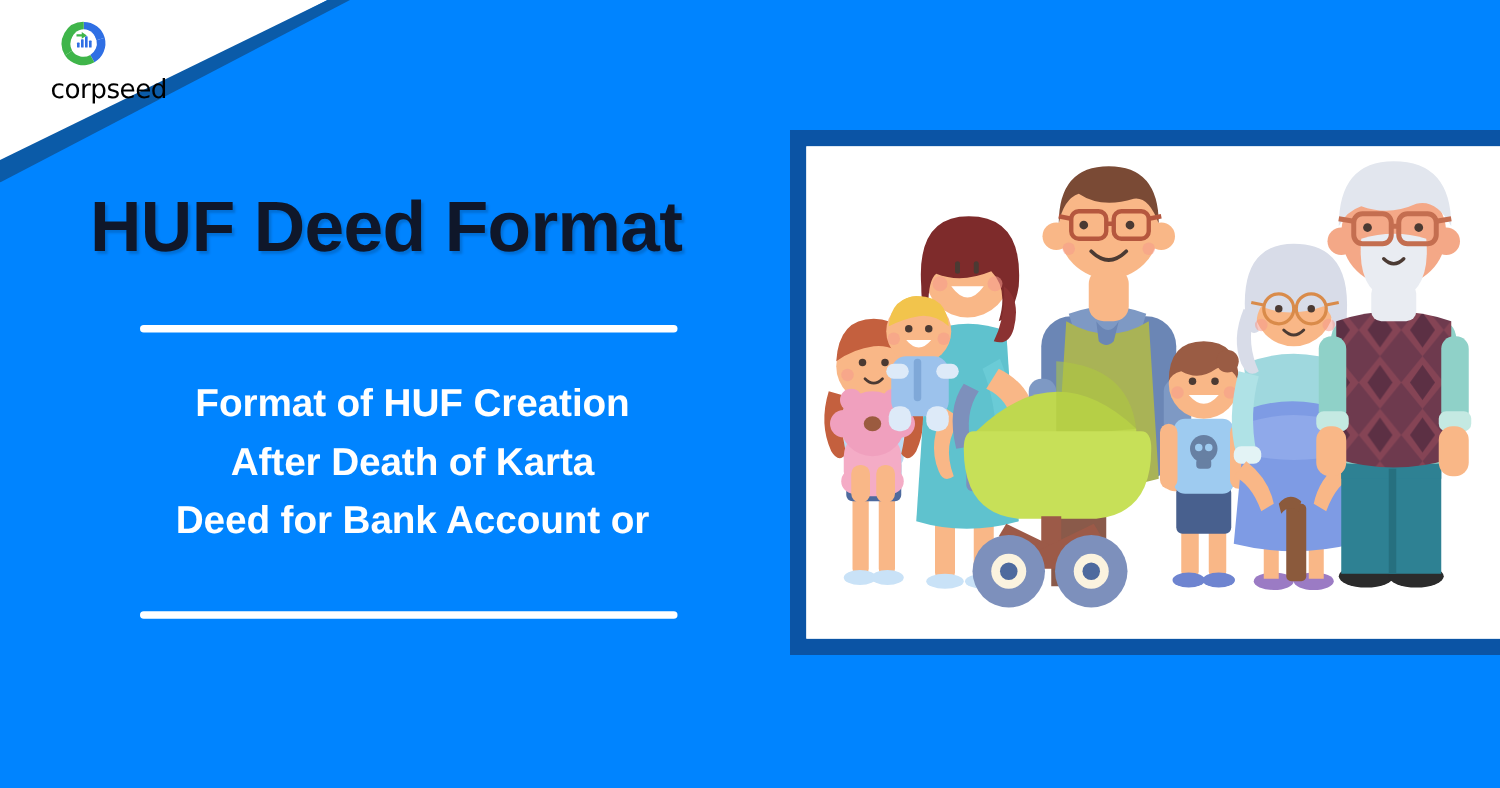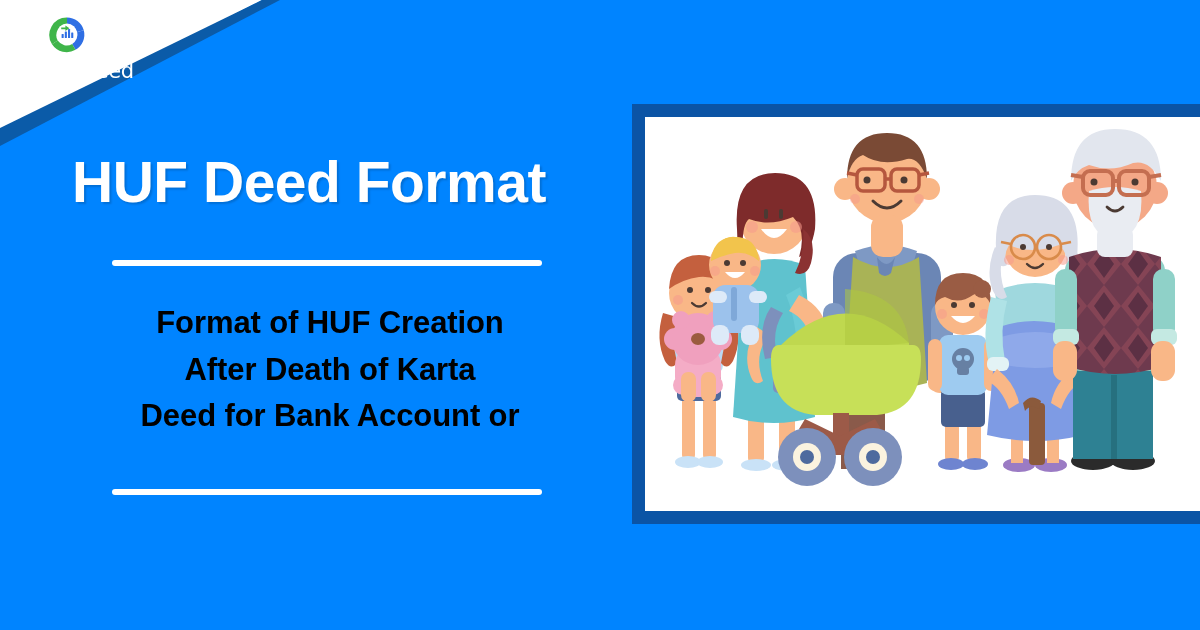--- a/index.html
+++ b/index.html
@@ -45,40 +45,40 @@
   .logo-mark {
     width: 44px; height: 44px;
     margin-left: 18px;
     position: relative;
   }
   .logo-word {
     margin-top: 2px;
     font-size: 21px;
     letter-spacing: -0.4px;
     font-weight: 500;
-    color: #ffffff;
+    color: #000000;
     text-align: center;
     font-family: "DejaVu Sans", sans-serif;
   }
 
   
   .left-block {
     position: absolute;
     left: 0; top: 0;
     width: 640px; height: 630px;
     z-index: 4;
   }
   .title {
     position: absolute;
     left: 72px;
     top: 152px;
     width: 540px;
     font-size: 57px;
     font-weight: bold;
-    color: #ffffff;
+    color: #0f172a;
     letter-spacing: -0.5px;
     line-height: 1.08;
     text-shadow: 2px 2px 2px rgba(0,0,0,0.16);
   }
   .rule {
     position: absolute;
     left: 112px;
     width: 430px;
     height: 6px;
     background: #ffffff;
@@ -89,21 +89,21 @@
 
   .subtitle {
     position: absolute;
     left: 60px;
     top: 300px;
     width: 540px;
     text-align: center;
     font-size: 31px;
     font-weight: bold;
     line-height: 1.50;
-    color: #000000;
+    color: #ffffff;
     letter-spacing: -0.1px;
   }
 
   
   .frame {
     position: absolute;
     left: 632px;
     top: 104px;
     width: 588px;
     height: 420px;

